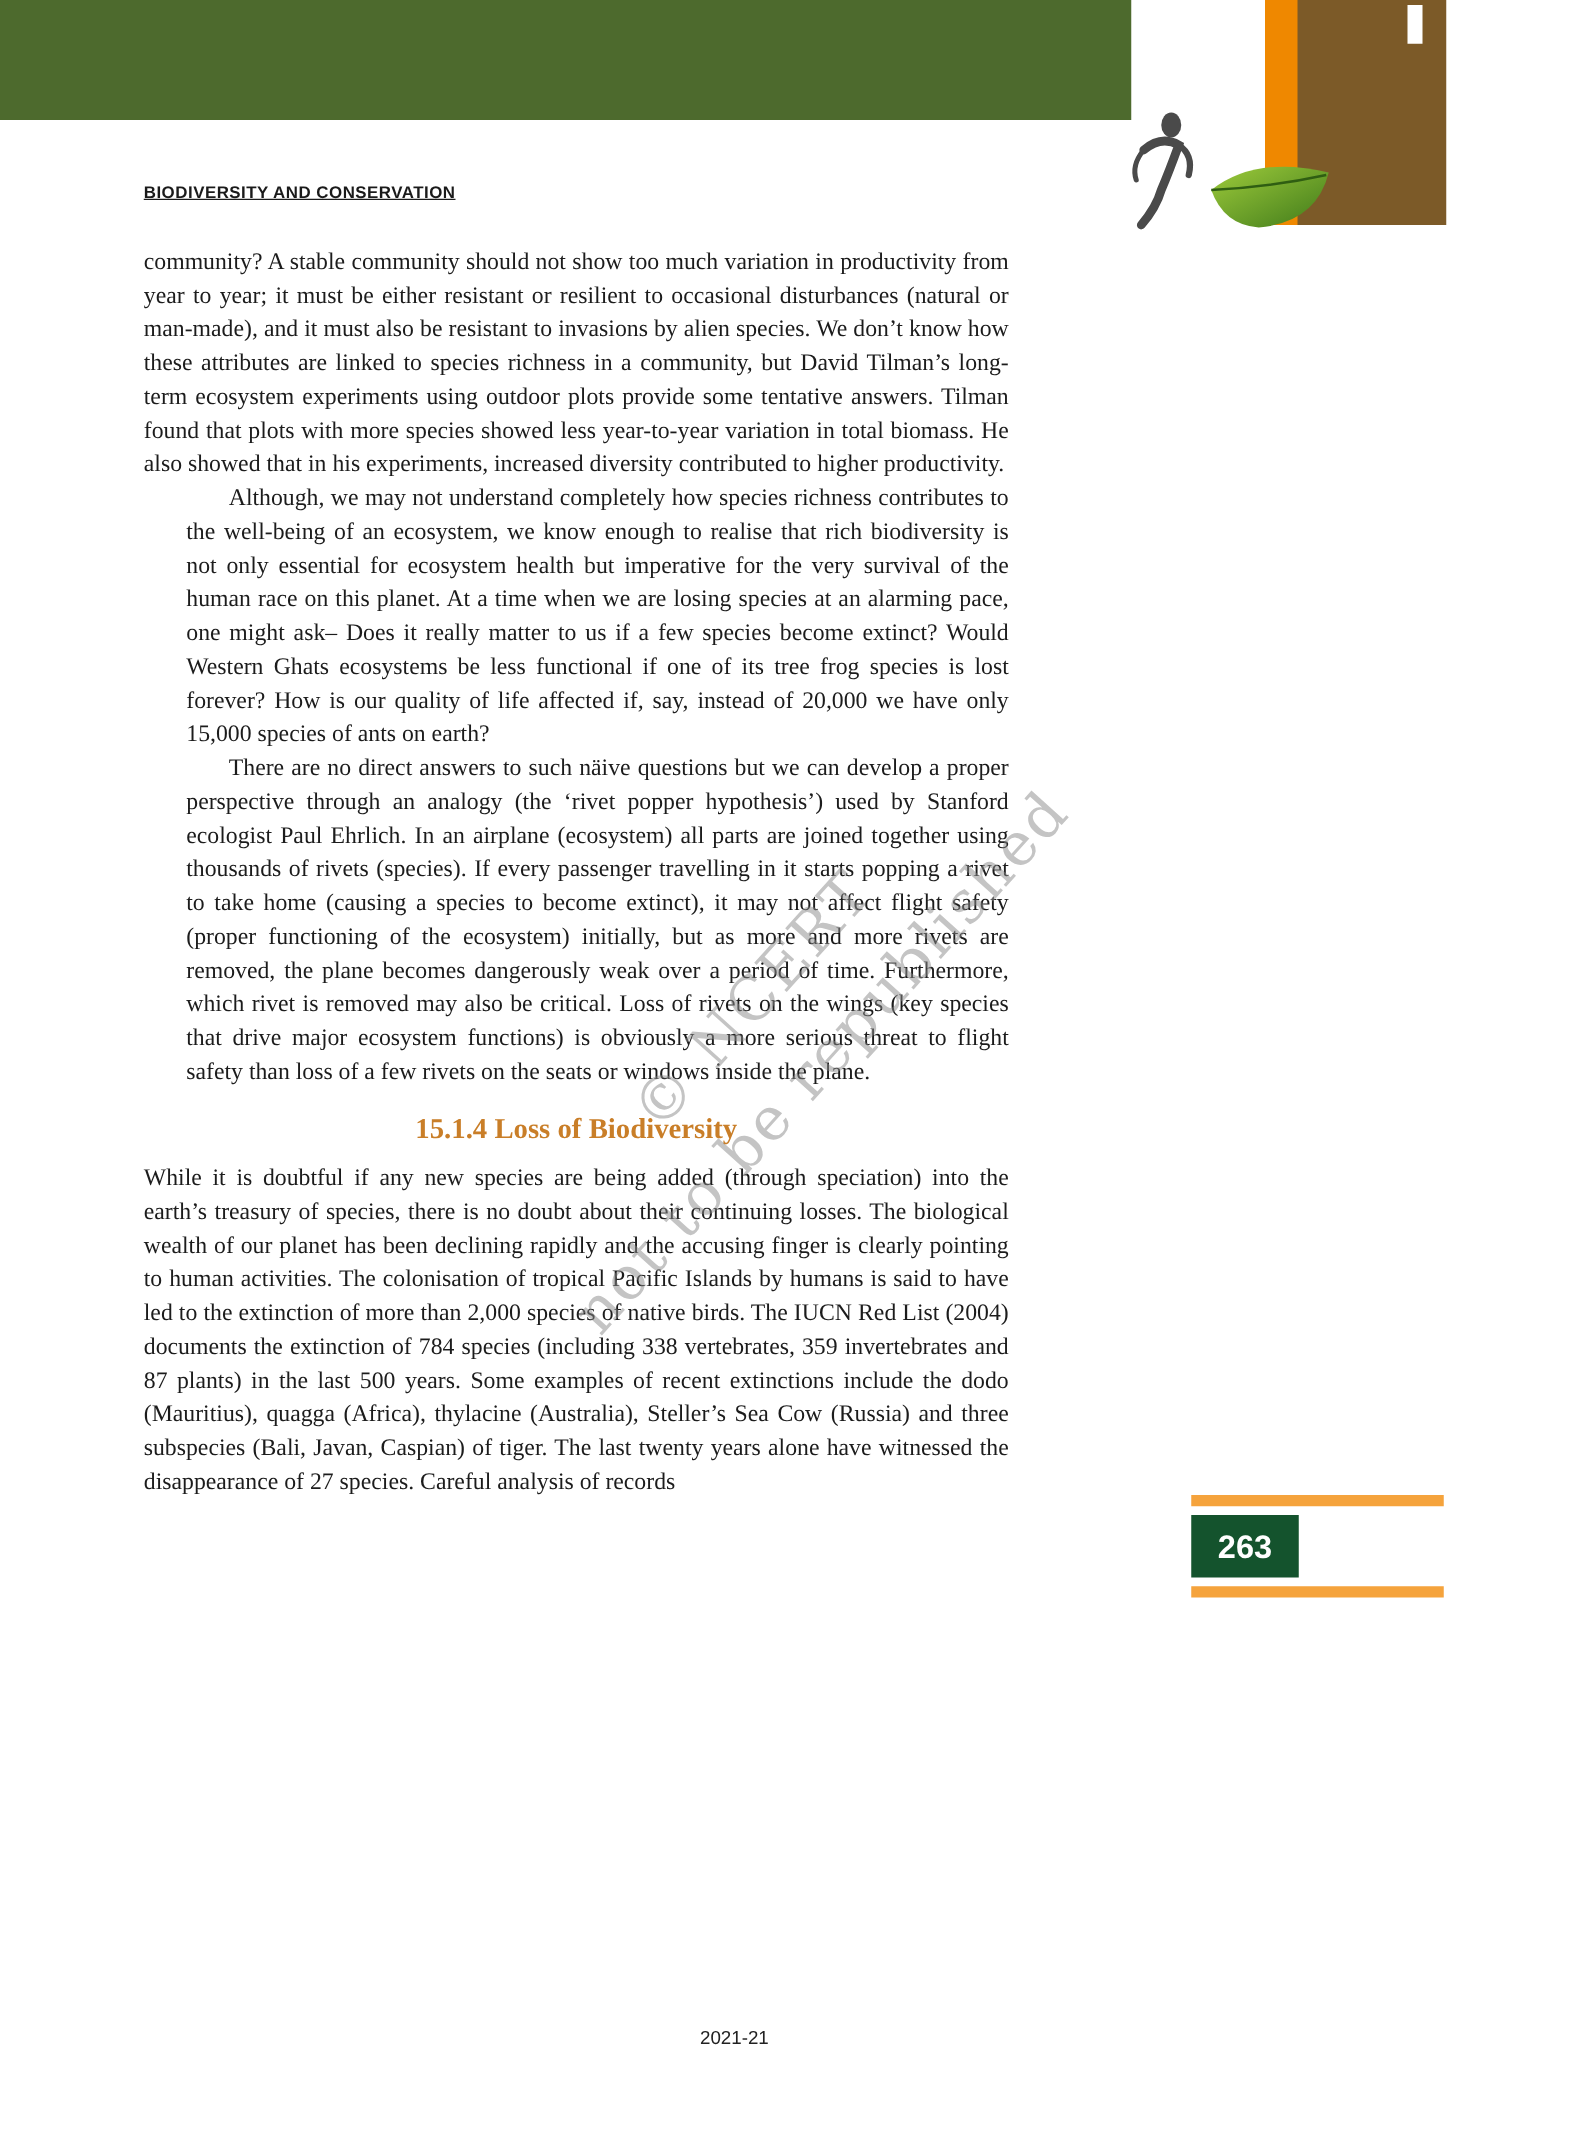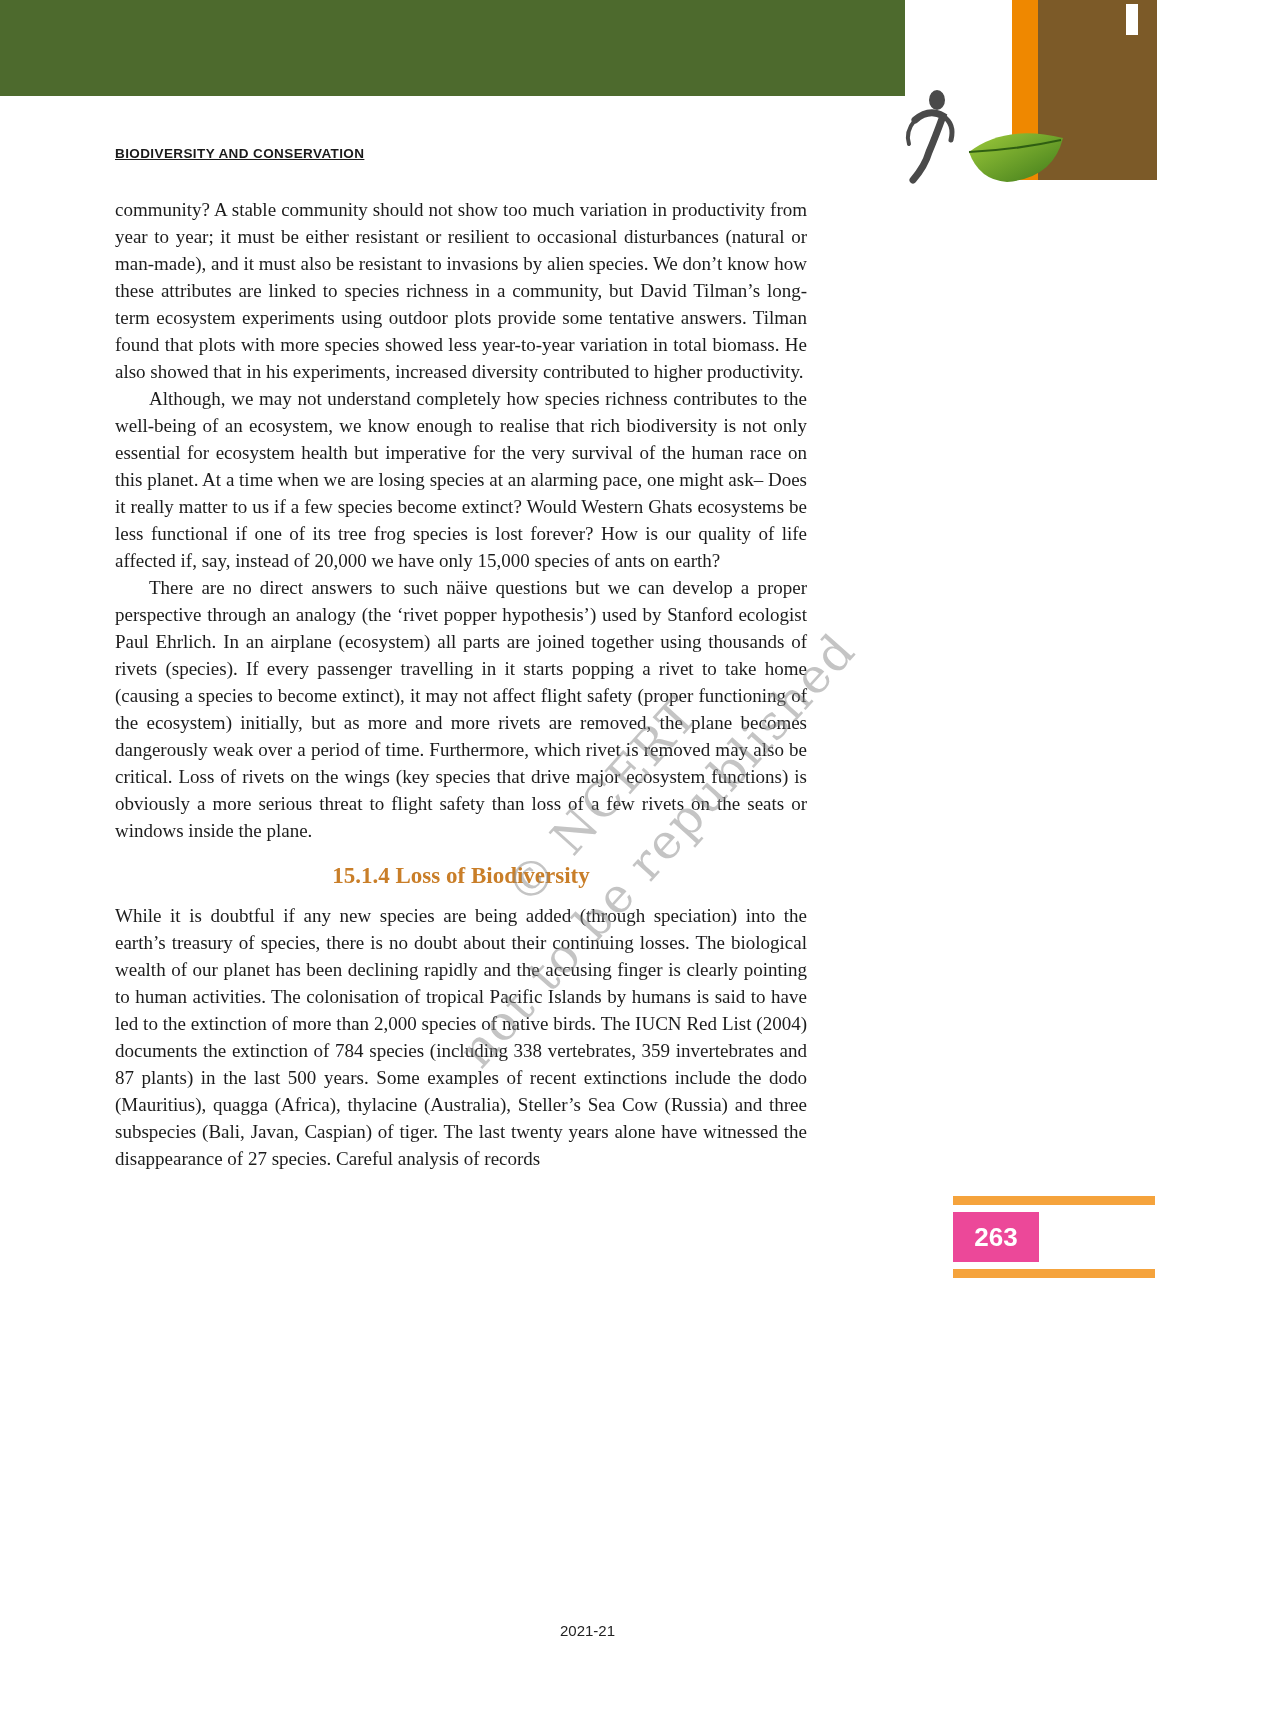--- a/index.html
+++ b/index.html
@@ -65,21 +65,21 @@
     left: 115px; top: 196px;
     width: 692px;
     z-index: 1;
     color: #1c1c1c;
     font-size: 19px;
     line-height: 27px;
     text-align: justify;
     font-family: Liberation Serif, serif;
   }
   .content p.para { margin: 0; }
-  .content p.indent { text-indent: 34px; }
+  .content p.indent { text-indent: 34px; margin-left: 34px; }
   .section-heading {
     margin: 18px 0 12px 0;
     font-size: 23px;
     line-height: 28px;
     font-weight: 700;
     color: #c97e28;
     text-align: center;
   }
 
   
@@ -111,21 +111,21 @@
     left: 953px;
     width: 202px; height: 9px;
     background: #f5a33c;
   }
   .badge-bar.top { top: 1196px; }
   .badge-bar.bottom { top: 1269px; }
   .page-badge {
     position: absolute;
     left: 953px; top: 1212px;
     width: 86px; height: 50px;
-    background: #ec4899;
+    background: #14532d;
     color: #ffffff;
     font-family: "Liberation Sans", sans-serif;
     font-weight: 700;
     font-size: 26px;
     display: flex;
     align-items: center;
     justify-content: center;
   }
 
   

